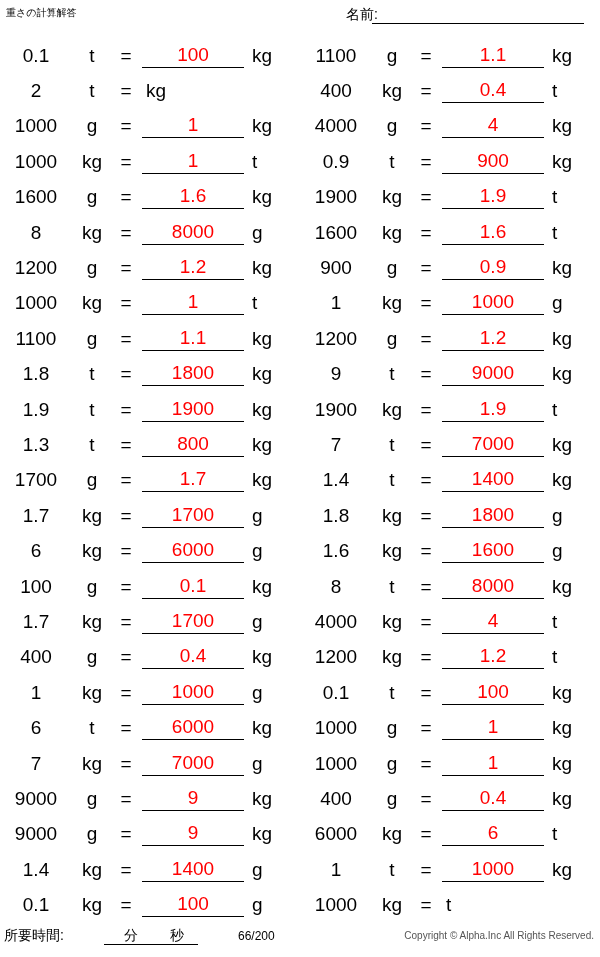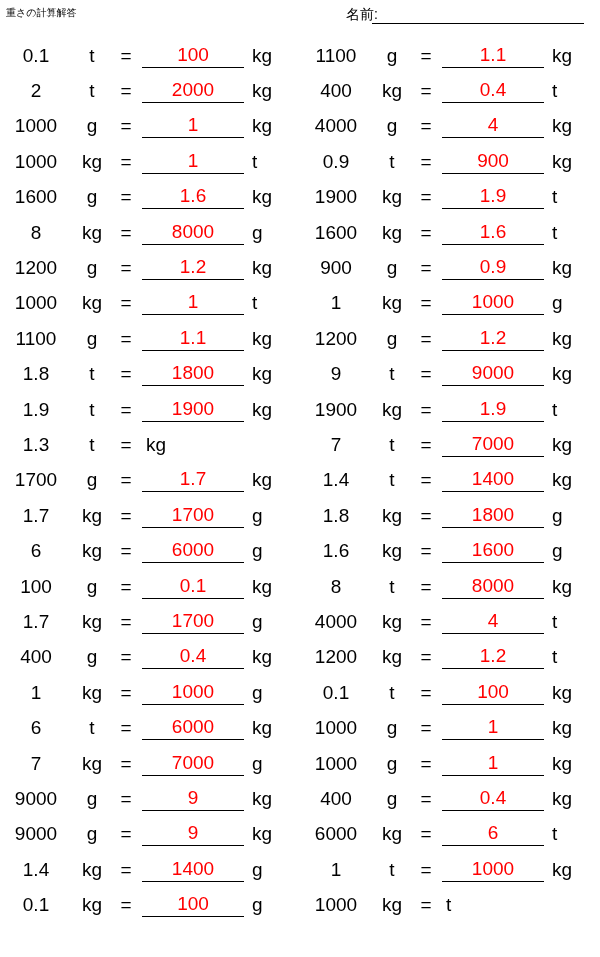--- a/index.html
+++ b/index.html
@@ -178,21 +178,20 @@
           <div class="cell-num">0.1</div>
           <div class="cell-unit">t</div>
           <div class="cell-eq">=</div>
           <div class="cell-answer">100</div>
           <div class="cell-unit2">kg</div>
         </div>
         <div class="row">
           <div class="cell-num">2</div>
           <div class="cell-unit">t</div>
           <div class="cell-eq">=</div>
-          <div class="cell-answer">2000</div>
           <div class="cell-unit2">kg</div>
         </div>
         <div class="row">
           <div class="cell-num">1000</div>
           <div class="cell-unit">g</div>
           <div class="cell-eq">=</div>
           <div class="cell-answer">1</div>
           <div class="cell-unit2">kg</div>
         </div>
         <div class="row">
@@ -248,20 +247,21 @@
           <div class="cell-num">1.9</div>
           <div class="cell-unit">t</div>
           <div class="cell-eq">=</div>
           <div class="cell-answer">1900</div>
           <div class="cell-unit2">kg</div>
         </div>
         <div class="row">
           <div class="cell-num">1.3</div>
           <div class="cell-unit">t</div>
           <div class="cell-eq">=</div>
+          <div class="cell-answer">800</div>
           <div class="cell-unit2">kg</div>
         </div>
         <div class="row">
           <div class="cell-num">1700</div>
           <div class="cell-unit">g</div>
           <div class="cell-eq">=</div>
           <div class="cell-answer">1.7</div>
           <div class="cell-unit2">kg</div>
         </div>
         <div class="row">
@@ -520,14 +520,23 @@
         </div>
         <div class="row">
           <div class="cell-num">1000</div>
           <div class="cell-unit">kg</div>
           <div class="cell-eq">=</div>
           <div class="cell-unit2">t</div>
         </div>
       </div>
   </div>
 
+  <div class="footer">
+    <div class="time-label">所要時間:</div>
+    <div class="time-line1"></div>
+    <div class="time-unit1">分</div>
+    <div class="time-line2"></div>
+    <div class="time-unit2">秒</div>
+    <div class="page-num">66/200</div>
+    <div class="copyright">Copyright © Alpha.Inc All Rights Reserved.</div>
+  </div>
 
 </div>
 
 </body></html>

